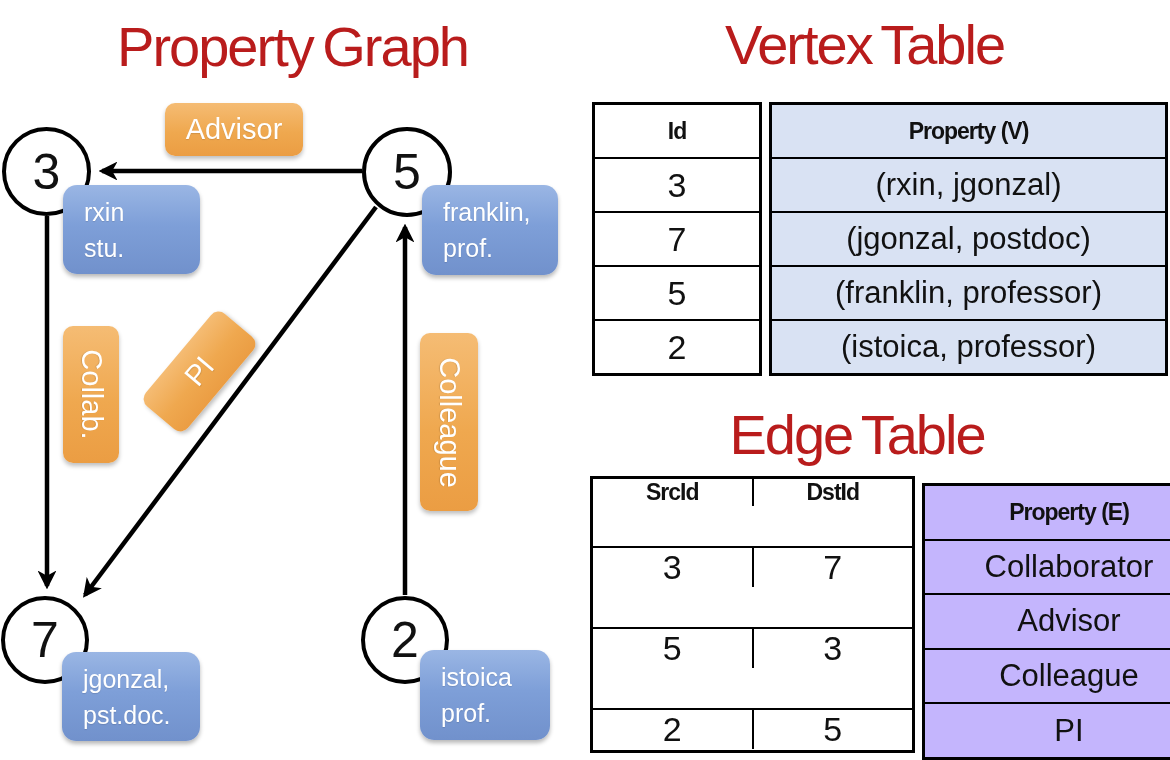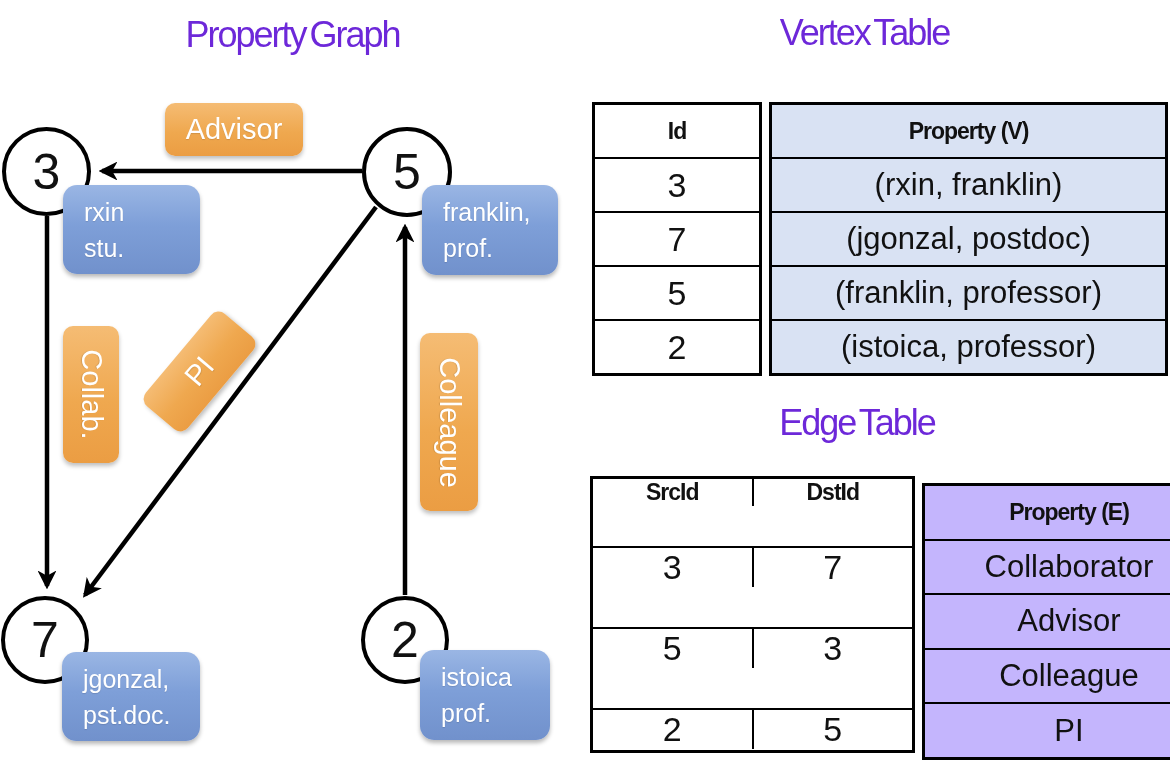--- a/index.html
+++ b/index.html
@@ -10,25 +10,25 @@
     overflow: hidden;
     background: #ffffff;
     font-family: "Liberation Sans", sans-serif;
     color: #111;
   }
 
   
   .big-title {
     position: absolute;
     text-align: center;
-    font-size: 36px;
+    font-size: 56px;
     font-weight: 400;
     letter-spacing: -2px;
     word-spacing: -4px;
-    color: #6d28d9;
+    color: #b91c1c;
     white-space: nowrap;
   }
   #graph-title   { left: 0px;   top: 14px;  width: 585px; }
   #vertex-title  { left: 592px; top: 12px;  width: 545px; }
   #edge-title    { left: 592px; top: 402px; width: 530px; }
 
   
   #edges-svg { position: absolute; left: 0; top: 0; z-index: 1; }
 
   .node {
@@ -193,21 +193,21 @@
     <div class="trow">
       <div class="tcell num">2</div>
     </div>
   </div>
 
   <div class="subtable" id="vtable-prop">
     <div class="trow">
       <div class="tcell head">Property (V)</div>
     </div>
     <div class="trow">
-      <div class="tcell">(rxin, franklin)</div>
+      <div class="tcell">(rxin, jgonzal)</div>
     </div>
     <div class="trow">
       <div class="tcell">(jgonzal, postdoc)</div>
     </div>
     <div class="trow">
       <div class="tcell">(franklin, professor)</div>
     </div>
     <div class="trow">
       <div class="tcell">(istoica, professor)</div>
     </div>

